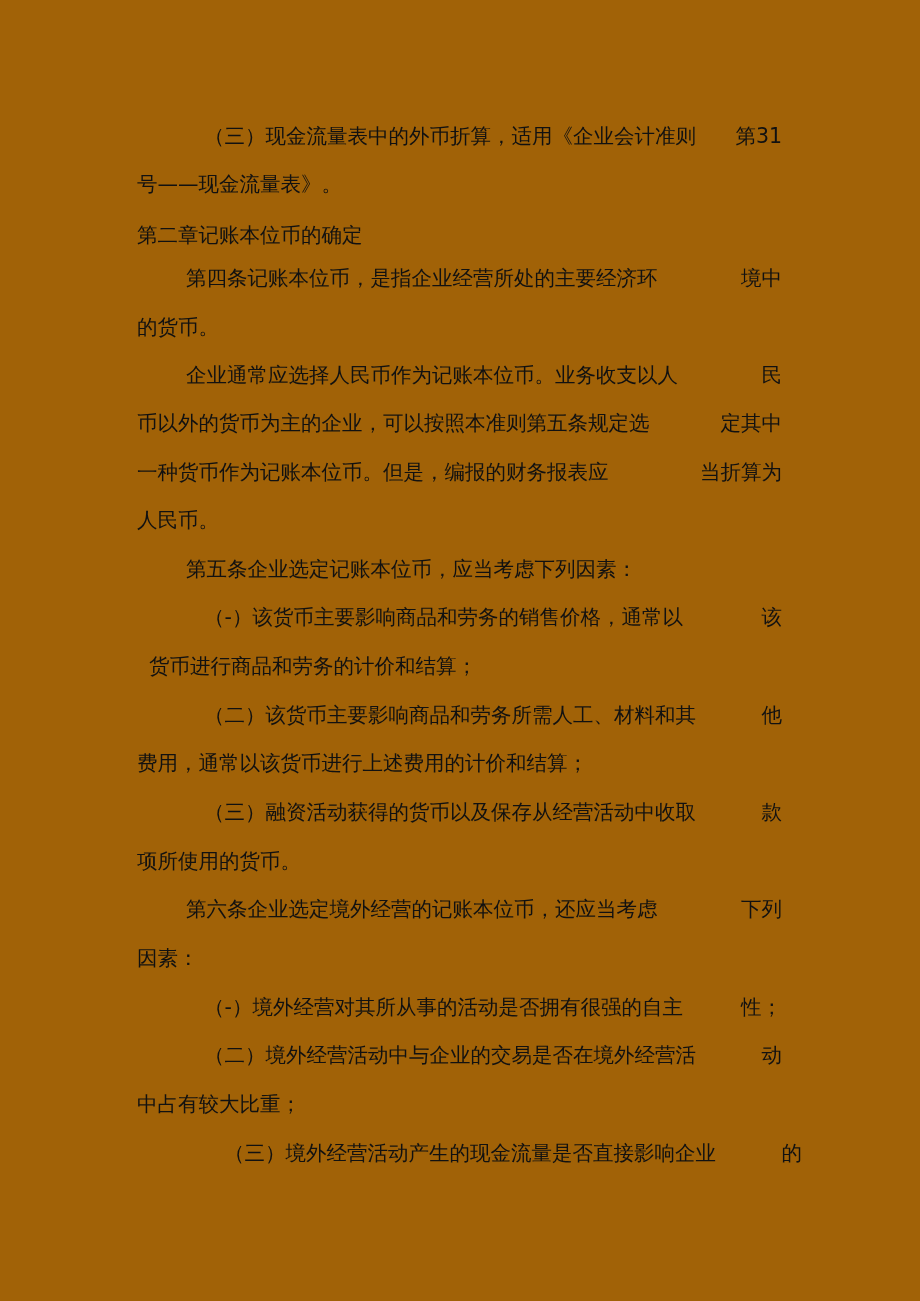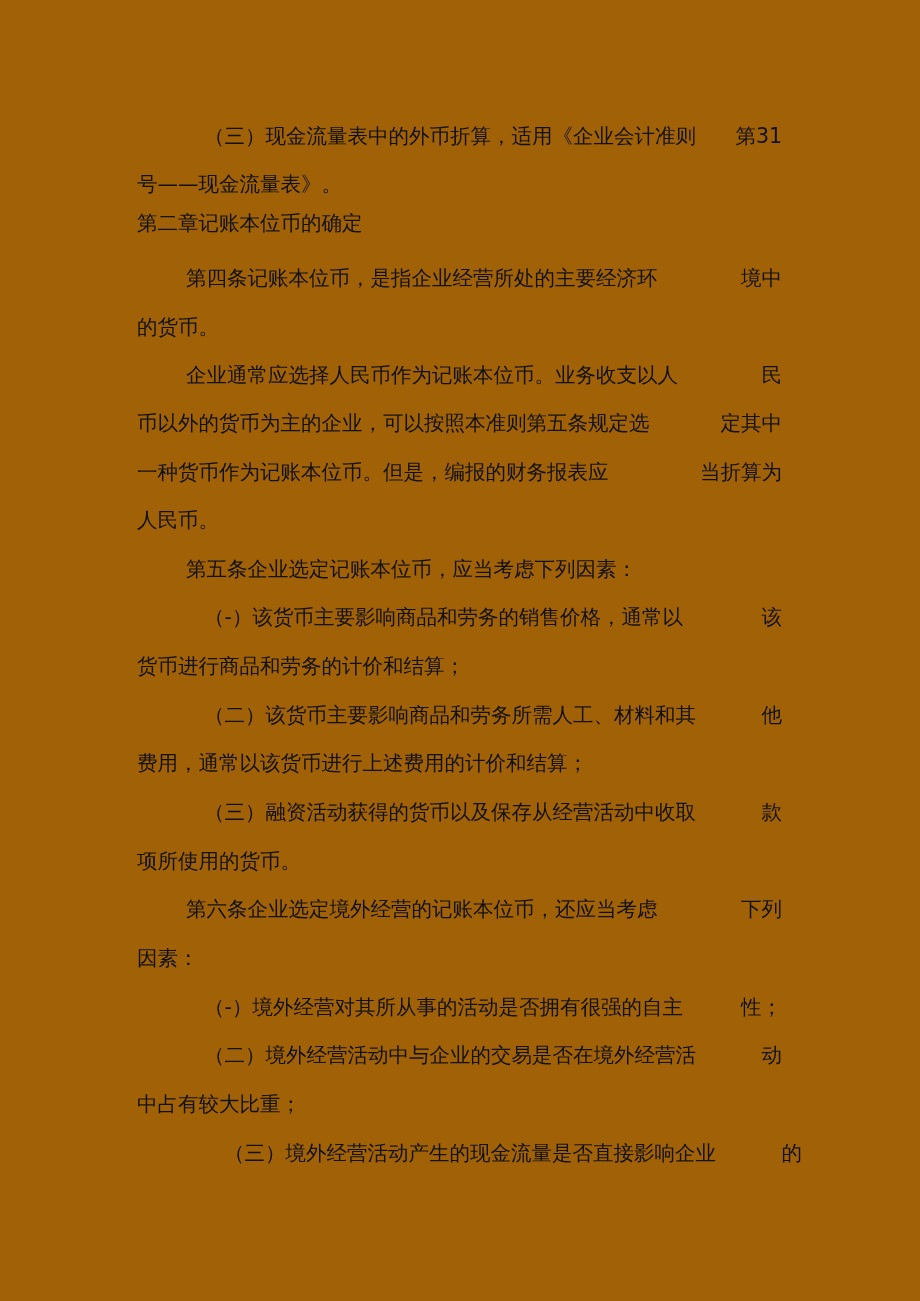--- a/index.html
+++ b/index.html
@@ -42,21 +42,21 @@
 <body>
 
 <div class="page" id="page">
     <div class="line indent2" style="top: 122px;">
       <span class="seg">（三）现金流量表中的外币折算，适用《企业会计准则</span>
       <span class="seg">第31</span>
     </div>
     <div class="line ragged" style="top: 170px;">
       <span class="seg">号——现金流量表》。</span>
     </div>
-    <div class="line ragged" style="top: 209px;">
+    <div class="line ragged" style="top: 221px;">
       <span class="seg">第二章记账本位币的确定</span>
     </div>
     <div class="line indent1" style="top: 264px;">
       <span class="seg">第四条记账本位币，是指企业经营所处的主要经济环</span>
       <span class="seg">境中</span>
     </div>
     <div class="line ragged" style="top: 313px;">
       <span class="seg">的货币。</span>
     </div>
     <div class="line indent1" style="top: 361px;">
@@ -74,21 +74,21 @@
     <div class="line ragged" style="top: 506px;">
       <span class="seg">人民币。</span>
     </div>
     <div class="line indent1 ragged" style="top: 555px;">
       <span class="seg">第五条企业选定记账本位币，应当考虑下列因素：</span>
     </div>
     <div class="line indent2" style="top: 603px;">
       <span class="seg">（-）该货币主要影响商品和劳务的销售价格，通常以</span>
       <span class="seg">该</span>
     </div>
-    <div class="line ragged" style="top: 652px;">
+    <div class="line ragged" style="top: 652px; margin-left: 12px;">
       <span class="seg">货币进行商品和劳务的计价和结算；</span>
     </div>
     <div class="line indent2" style="top: 701px;">
       <span class="seg">（二）该货币主要影响商品和劳务所需人工、材料和其</span>
       <span class="seg">他</span>
     </div>
     <div class="line ragged" style="top: 749px;">
       <span class="seg">费用，通常以该货币进行上述费用的计价和结算；</span>
     </div>
     <div class="line indent2" style="top: 798px;">

